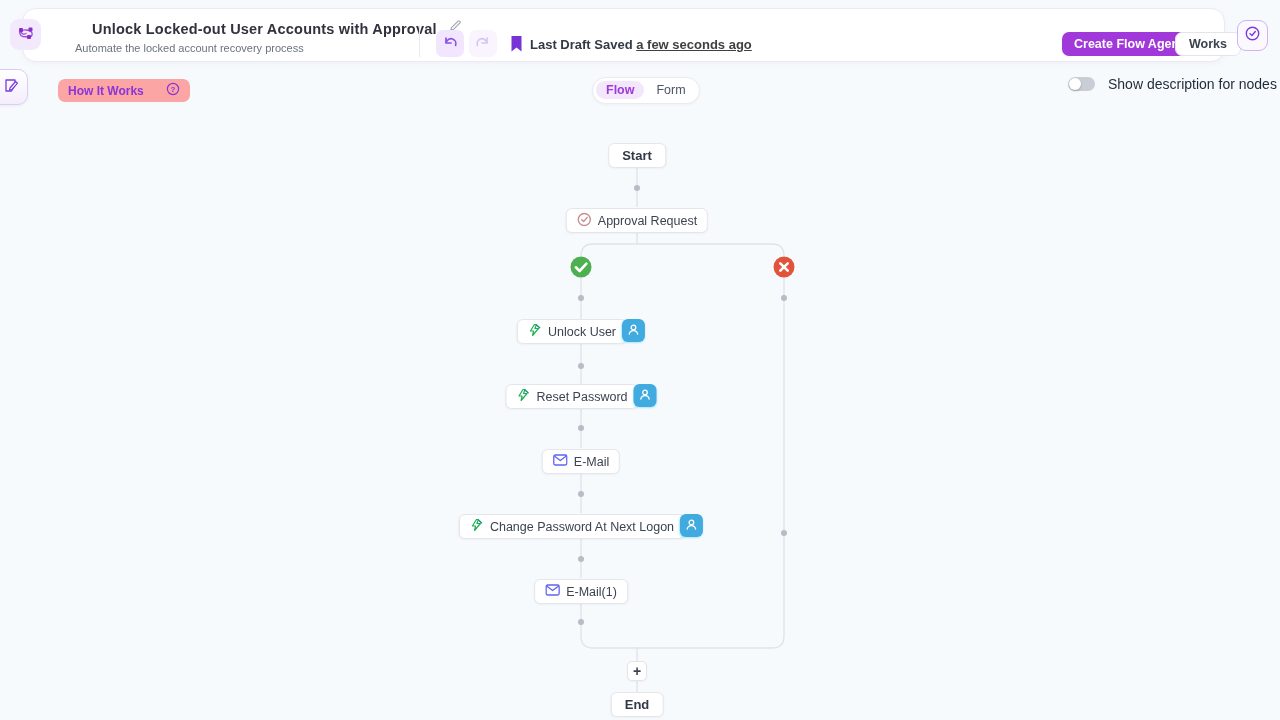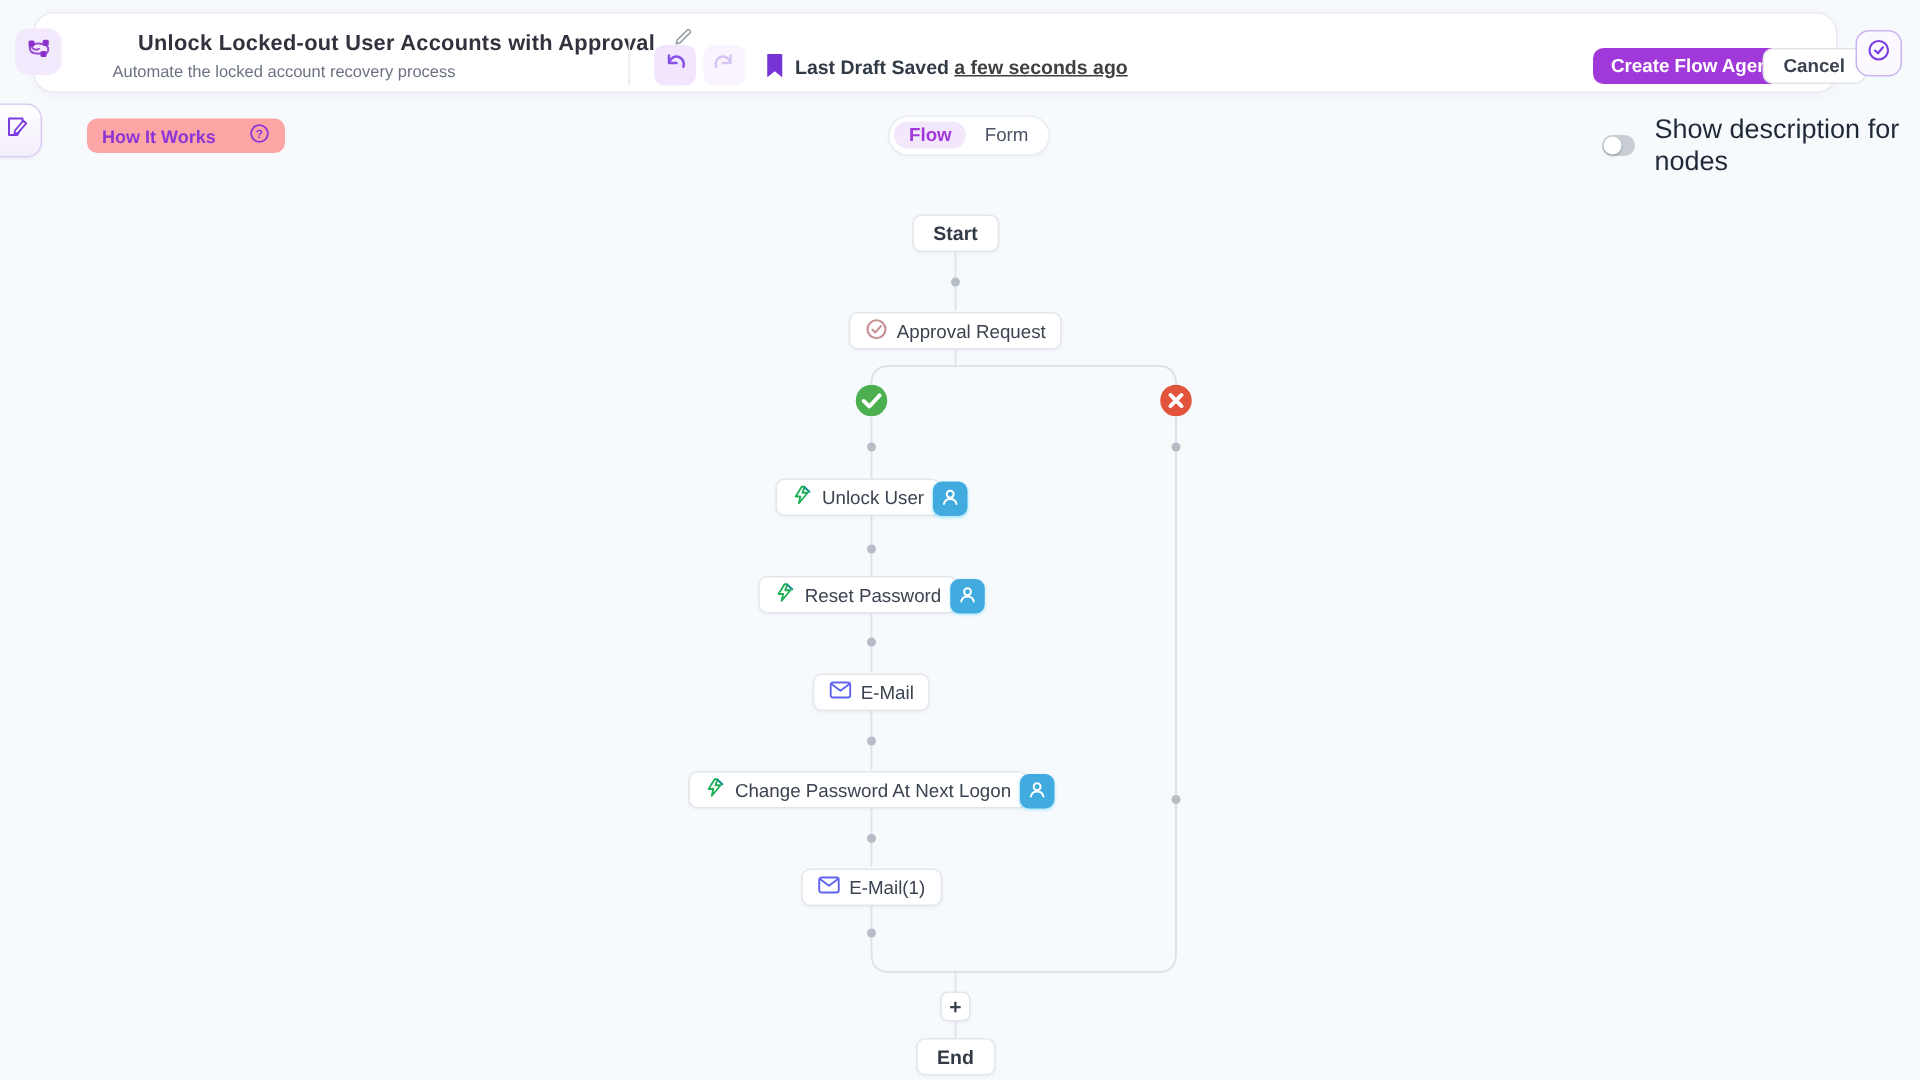--- a/index.html
+++ b/index.html
@@ -69,27 +69,27 @@
   .seg-item.active{ background:#f3e7fc; color:#a238da; font-weight:600; }
   .seg-item.inactive{ color:#4b5563; }
   .desc-toggle-wrap{ position:absolute; left:1068px; top:76px; display:flex; align-items:center; gap:13px; }
   .toggle{
     width:27px; height:14px; border-radius:8px; background:#c9ced6; position:relative; cursor:pointer;
   }
   .toggle .knob{
     position:absolute; left:1px; top:1px; width:12px; height:12px; border-radius:50%;
     background:#fff; box-shadow:0 1px 2px rgba(0,0,0,.25);
   }
-  .desc-label{ font-size:18px; color:#1f2937; }
+  .desc-label{ font-size:14px; color:#1f2937; }
 
   
   .connector-svg{ position:absolute; left:0; top:0; width:1280px; height:720px; }
   .node{
     position:absolute; transform:translateX(-50%);
-    display:flex; align-items:flex-end; height:25px;
+    display:flex; align-items:flex-start; height:25px;
     font-size:12.5px; color:#3b4351; white-space:nowrap; cursor:pointer;
   }
   .node-box{
     display:flex; align-items:center; gap:6px; height:25px; padding:0 10px;
     background:#fff; border:1px solid #e3e6eb; border-radius:6px;
     box-shadow:0 1px 2px rgba(40,50,70,.05);
   }
   .terminal .node-box{ font-weight:bold; font-size:13px; color:#323a46; padding:0 13px; }
   .user-badge{
     width:23px; height:23px; margin-left:-5px; z-index:2;
@@ -143,21 +143,21 @@
       <svg width="13" height="18" viewBox="0 0 13 18">
           <path d="M1.5 1 H11.5 V16.5 L6.5 12.5 L1.5 16.5 Z" fill="#7733d6"></path>
         </svg>
     </span>
     <div class="saved-text">
       <span>Last Draft Saved</span>
       <a class="saved-link">a few seconds ago</a>
     </div>
 
     <button class="create-btn">Create Flow Agent</button>
-    <button class="cancel-btn">Cancel</button>
+    <button class="cancel-btn">Works</button>
   </div>
 
   <div class="flow-agent-btn">
     <span>
       <svg width="20" height="20" viewBox="0 0 20 20">
         <path d="M5 7 C3 9 3.5 13 7 13.5 L13 14 C16.5 14 17 10 15 8.5 C13 7 7 6 5.5 8.5 C4.5 10.5 8 12 10 10.5" fill="none" stroke="#9b4dd6" stroke-width="1.3" stroke-linecap="round"></path>
         <rect x="3" y="5" width="4" height="4" rx="1" fill="#8b2fc9"></rect>
         <rect x="12.5" y="4.5" width="4" height="4" rx="1" fill="#8b2fc9"></rect>
         <rect x="11" y="12" width="4" height="4" rx="1" fill="#8b2fc9"></rect>
       </svg>

